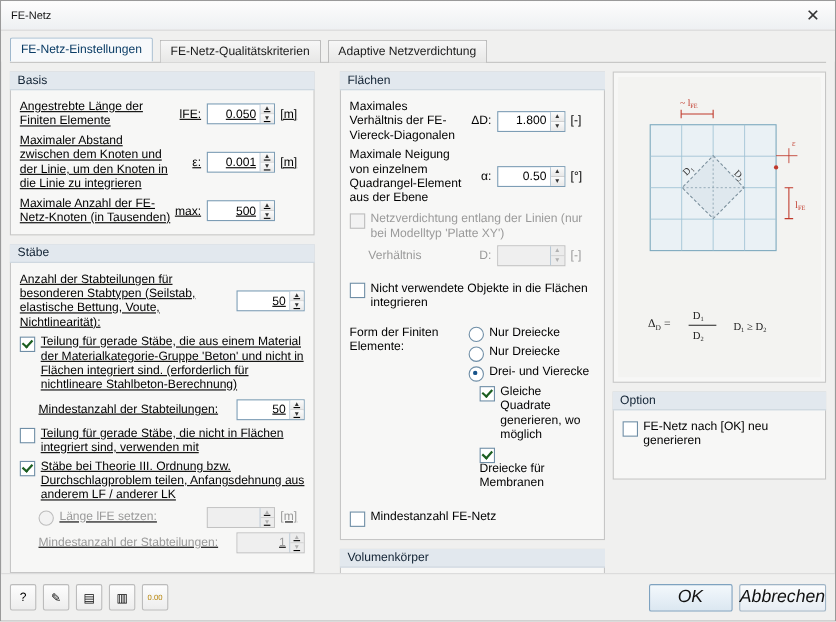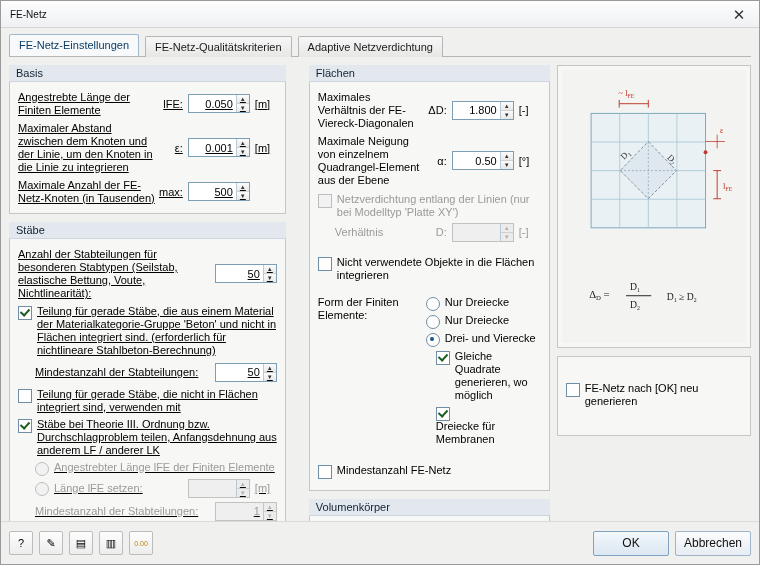--- a/index.html
+++ b/index.html
@@ -154,23 +154,24 @@
     background:#f0f0ef;
   }
   .toolbtn{
     width:22px;height:22px;border:1px solid #bcbcbc;background:linear-gradient(#fdfdfd,#ededed);
     display:flex;align-items:center;justify-content:center;border-radius:2px;
   }
   .spacer{flex:1;}
   .btn{
     min-width:74px;height:23px;border:1px solid #9fb4c6;
     background:linear-gradient(#fbfcfd,#e7edf3);
-    border-radius:2px;font-size:12px;
+    border-radius:2px;font-size:16px;
     display:flex;align-items:center;justify-content:center;
     color:#111;
+    font-style:italic;
   }
   .btn.primary{border-color:#7ea2c0;background:linear-gradient(#f3f8fc,#dbe7f1);}
 </style>
 </head>
 <body>
 
 <div class="window">
 
   <div class="titlebar">
     <div class="title">FE-Netz</div>
@@ -270,24 +271,20 @@
         <div class="chk" style="margin-top:6px;">
           <span class="box"></span>
           <span>Teilung für gerade Stäbe, die nicht in Flächen integriert sind, verwenden mit</span>
         </div>
 
         <div class="chk" style="margin-top:4px;">
           <span class="box checked"></span>
           <span>Stäbe bei Theorie III. Ordnung bzw. Durchschlagproblem teilen, Anfangsdehnung aus anderem LF / anderer LK</span>
         </div>
 
-        <div class="chk indent muted" style="margin-top:4px;">
-          <span class="radio dis"></span>
-          <span>Angestrebter Länge lFE der Finiten Elemente</span>
-        </div>
 
         <div class="row indent" style="margin-bottom:4px;">
           <span class="radio dis"></span>
           <div class="lbl muted">Länge lFE setzen:</div>
           <div class="spin disabled">
             <input type="text" disabled="" value="" style="">
             <div class="btns">
                 <span>▲</span>
                 <span>▼</span>
               </div>
@@ -446,20 +443,21 @@
             <text x="28" y="230" font-size="11" fill="#222" font-family="Liberation Serif, serif">Δ<tspan font-size="7" dy="2">D</tspan><tspan dy="-2"> =</tspan></text>
             <text x="70" y="222" font-size="10" fill="#222" font-family="Liberation Serif, serif">D<tspan font-size="6" dy="2">1</tspan></text>
             <line x1="66" y1="228" x2="92" y2="228" stroke="#222" stroke-width="1"></line>
             <text x="70" y="241" font-size="10" fill="#222" font-family="Liberation Serif, serif">D<tspan font-size="6" dy="2">2</tspan></text>
             <text x="108" y="232" font-size="10" fill="#222" font-family="Liberation Serif, serif">D<tspan font-size="6" dy="2">1</tspan><tspan font-size="10" dy="-2"> ≥ </tspan>D<tspan font-size="6" dy="2">2</tspan></text>
           </svg>
         </div>
       </div>
 
       <div class="group hasleg optbox">
+        <div class="legend">Option</div>
         <div class="chk">
           <span class="box"></span>
           <span>FE-Netz nach [OK] neu generieren</span>
         </div>
       </div>
     </div>
   </div>
 
   <div class="footer">
     <div class="toolbtn">

